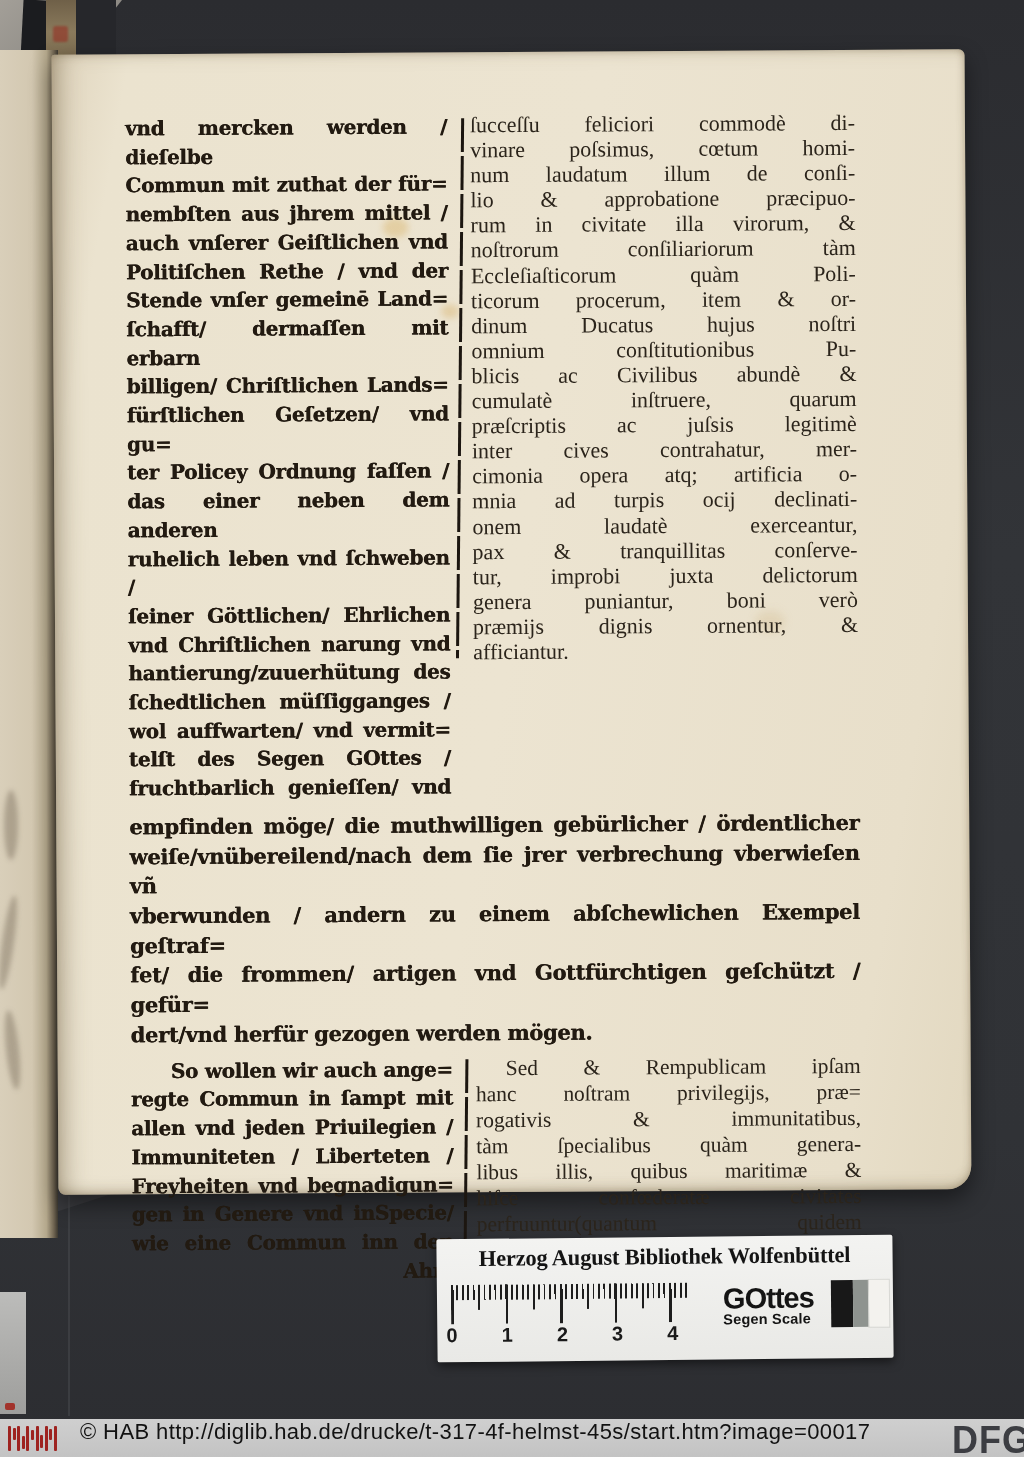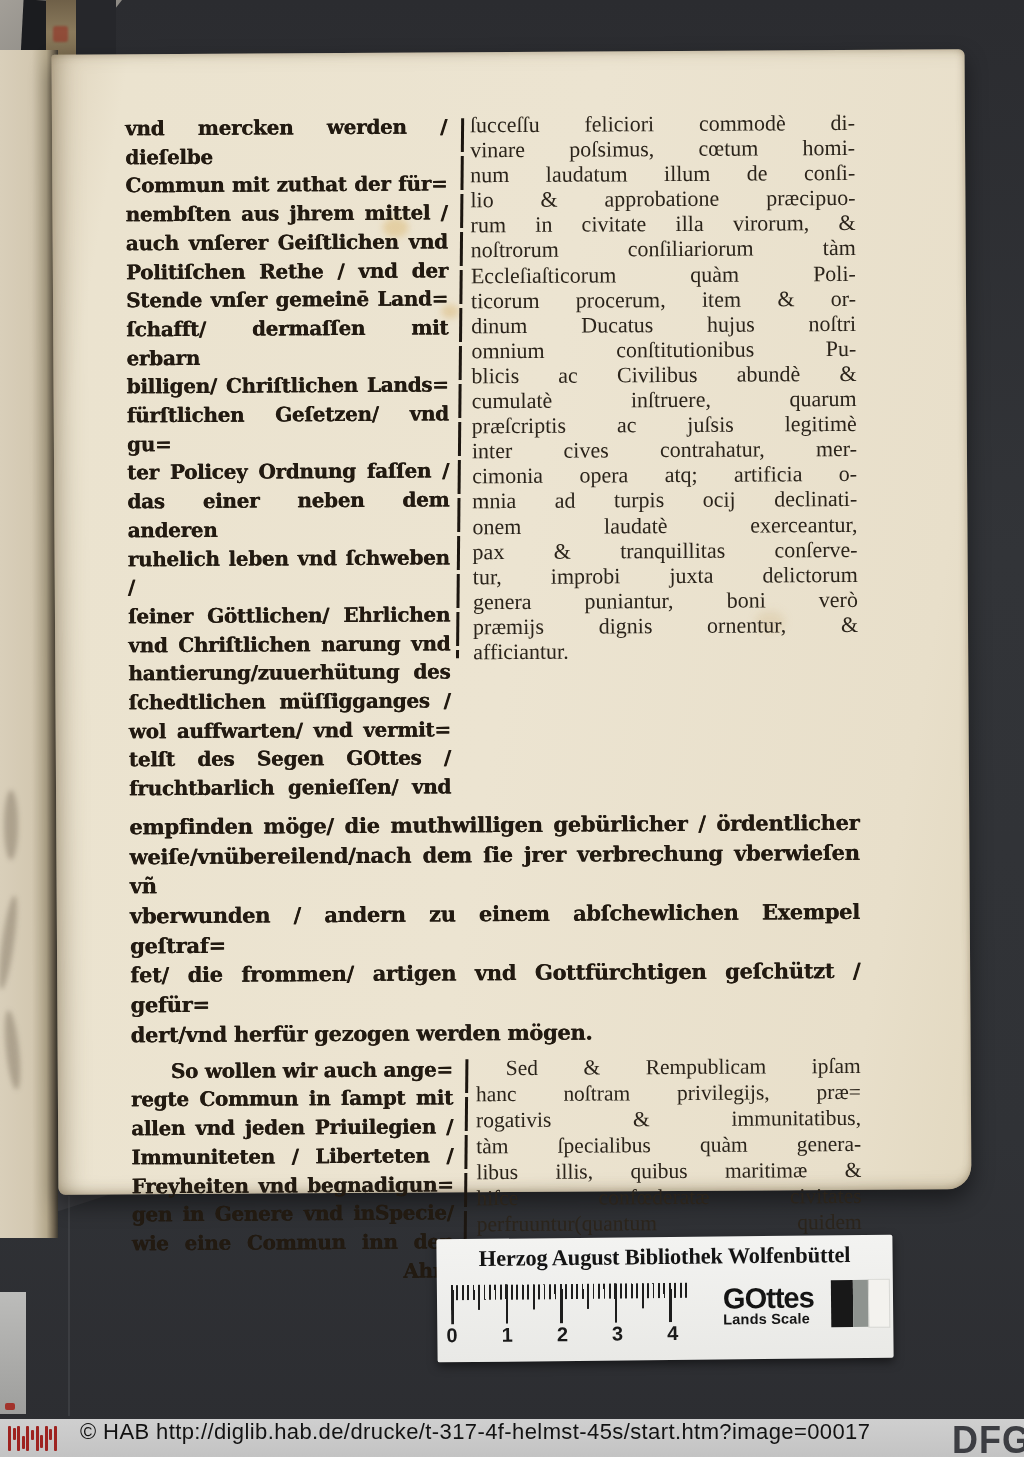--- a/index.html
+++ b/index.html
@@ -240,21 +240,21 @@
       <div class="nums">
           <span class="num">0</span>
           <span class="num">1</span>
           <span class="num">2</span>
           <span class="num">3</span>
           <span class="num">4</span>
         </div>
     </div>
     <div class="kodak">
       <div class="kword">GOttes</div>
-      <div class="ksub">Lands Scale</div>
+      <div class="ksub">Segen Scale</div>
     </div>
     <div class="patches">
         <i class="patch" style="background: rgb(24, 24, 24);"></i>
         <i class="patch" style="background: rgb(142, 147, 143);"></i>
         <i class="patch" style="background: rgb(243, 242, 238);"></i>
       </div>
   </div>
 
   <div class="footer">
     <div class="hab-logo">

